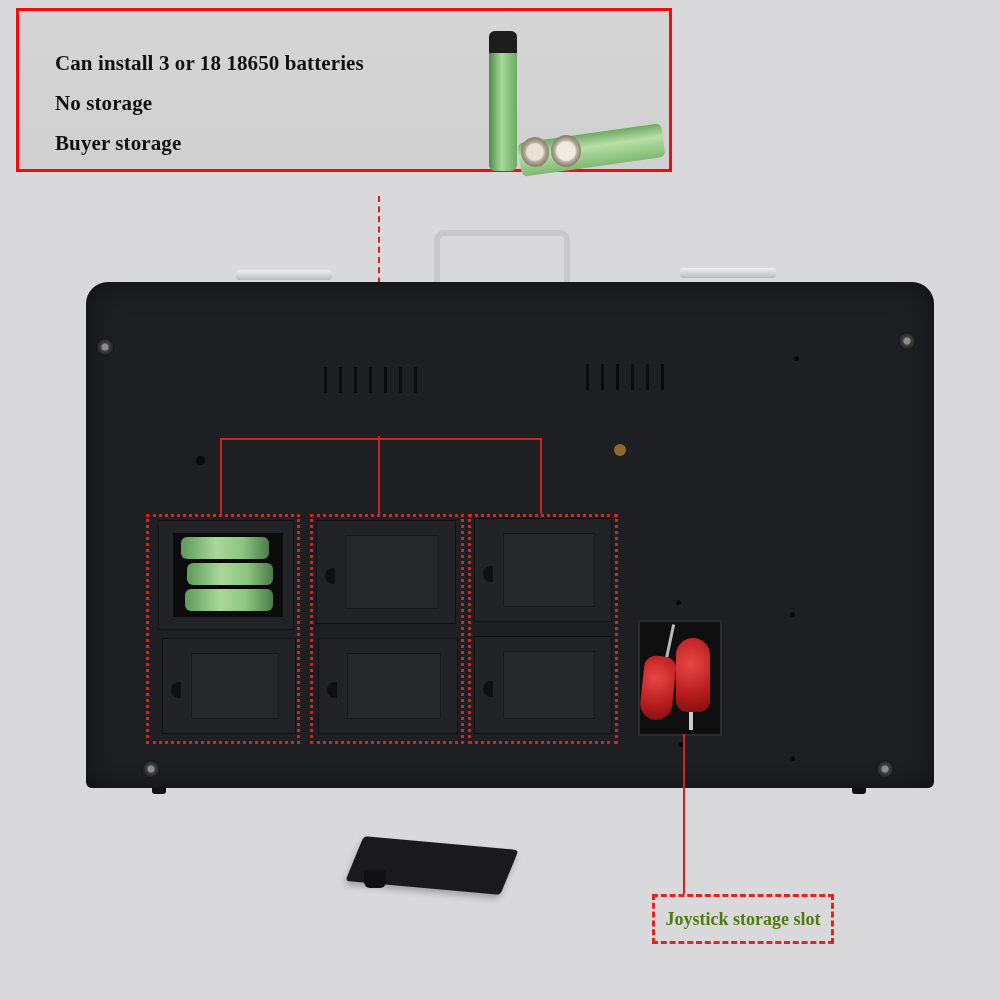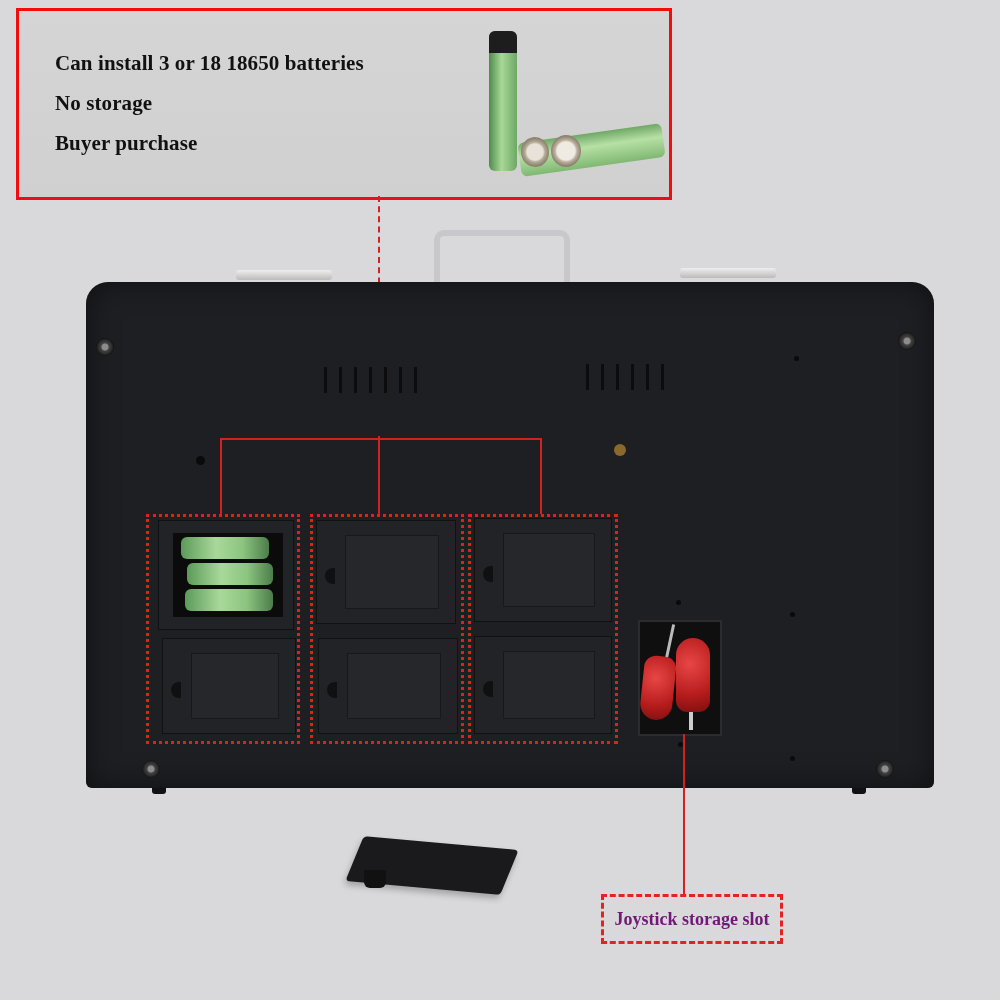--- a/index.html
+++ b/index.html
@@ -1,20 +1,20 @@
 <!DOCTYPE html>
 <html><head>
 <meta charset="utf-8">
 <style>
   html,body{margin:0;padding:0;}
   body{width:1000px;height:1000px;position:relative;overflow:hidden;
        background:#d9d9db;font-family:"Liberation Serif",serif;}
   .abs{position:absolute;}
   
-  .callout{left:16px;top:8px;width:656px;height:192px;border:3px solid #f10d0d;
+  .callout{left:16px;top:8px;width:656px;height:164px;border:3px solid #f10d0d;
            box-sizing:border-box;background:linear-gradient(#d6d5d5,#d1d0d0);}
   .callout .line{position:absolute;left:36px;font-weight:bold;font-size:21px;color:#111;letter-spacing:0.1px;}
   .bat{position:absolute;border-radius:6px;background:linear-gradient(90deg,#5c9a5a,#a9d99a 40%,#8cc480 70%,#4c7d4a);}
   
   .case{left:86px;top:282px;width:848px;height:506px;background:#1e1f23;
         border-radius:22px 22px 6px 6px;box-shadow:inset 0 0 30px rgba(0,0,0,.5);}
   .screw{position:absolute;width:18px;height:18px;border-radius:50%;
          background:radial-gradient(circle,#8c8c8c 0 3px,#444 4px,#2b2b2b 7px,#111 9px);}
   .vent{position:absolute;width:3px;height:26px;background:#0c0c0e;}
   .dot{position:absolute;width:5px;height:5px;border-radius:50%;background:#0a0a0a;}
@@ -22,33 +22,33 @@
   .cover .inner{position:absolute;left:28px;right:16px;top:14px;bottom:14px;background:#26272b;border:1px solid #18181a;}
   .cover .tab{position:absolute;left:8px;top:46%;width:10px;height:16px;border-radius:8px 0 0 8px;background:#101012;}
   .dotbox{position:absolute;border:3px dotted #e0201c;box-sizing:border-box;}
   .leader{position:absolute;background:#d42020;}
   .vline-dash{position:absolute;width:0;border-left:2px dashed #d42020;}
   .handle{left:434px;top:230px;width:136px;height:56px;border:6px solid #c8c8cc;border-bottom:none;
           border-radius:10px 10px 0 0;box-sizing:border-box;}
   .latch{position:absolute;height:10px;background:linear-gradient(#eee,#bbb);border-radius:3px;}
   .slot{left:638px;top:620px;width:80px;height:112px;background:#0f0f10;border:2px solid #2c2c2e;}
   .knob{position:absolute;background:radial-gradient(circle at 40% 35%,#e84646,#b71c1c 60%,#7a0f0f);}
-  .joylabel{left:601px;top:894px;width:182px;height:50px;border:3px dashed #e52222;box-sizing:border-box;
-            display:flex;align-items:center;justify-content:center;font-weight:bold;font-size:18px;color:#701a75;}
+  .joylabel{left:652px;top:894px;width:182px;height:50px;border:3px dashed #e52222;box-sizing:border-box;
+            display:flex;align-items:center;justify-content:center;font-weight:bold;font-size:18px;color:#4d7c0f;}
   .plate{left:352px;top:843px;width:160px;height:45px;background:#1a1a1c;transform:skewX(-18deg) rotate(5deg);
          border-radius:4px;box-shadow:0 4px 6px rgba(0,0,0,.25);}
   .foot{position:absolute;width:14px;height:6px;background:#111;border-radius:0 0 3px 3px;}
 </style>
 </head>
 <body>
 
 <div class="abs callout">
   <div class="line" style="top:40px">Can install 3 or 18 18650 batteries</div>
   <div class="line" style="top:80px">No storage</div>
-  <div class="line" style="top:120px">Buyer purchase</div>
+  <div class="line" style="top:120px">Buyer storage</div>
   <div>
     <div class="bat" style="left:470px;top:20px;width:28px;height:140px;background:linear-gradient(90deg,#4f8b4c,#a7d897 45%,#6ea865);"></div>
     <div class="abs" style="left:470px;top:20px;width:28px;height:22px;background:#1d1d1d;border-radius:6px 6px 0 0;"></div>
     <div class="bat" style="left:500px;top:122px;width:145px;height:34px;transform:rotate(-8deg);background:linear-gradient(#6ea865,#b7e0a5 40%,#7fb872);"></div>
     <div class="abs" style="left:502px;top:126px;width:28px;height:30px;border-radius:50%;background:radial-gradient(circle,#e8e2d8 0 8px,#b5aa98 10px,#8c8270 14px);transform:rotate(-8deg);"></div>
     <div class="abs" style="left:532px;top:124px;width:30px;height:32px;border-radius:50%;background:radial-gradient(circle,#f0ebe2 0 9px,#bdb29e 11px,#8c8270 15px);"></div>
   </div>
 </div>
 
 <div class="vline-dash" style="left:378px;top:196px;height:240px;"></div>

